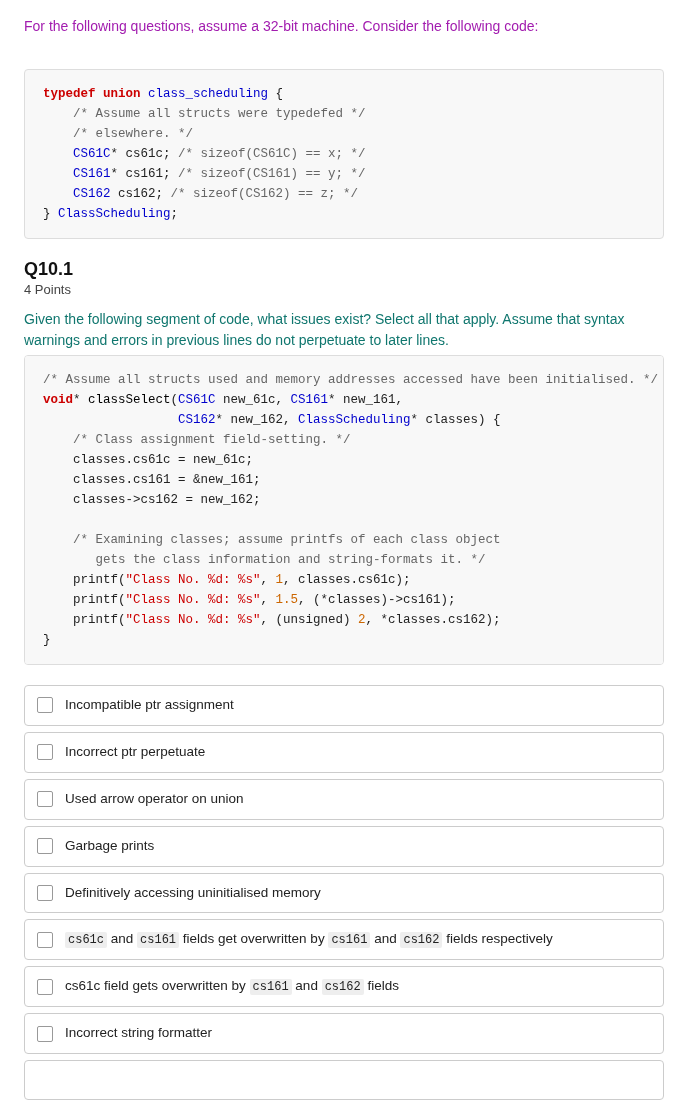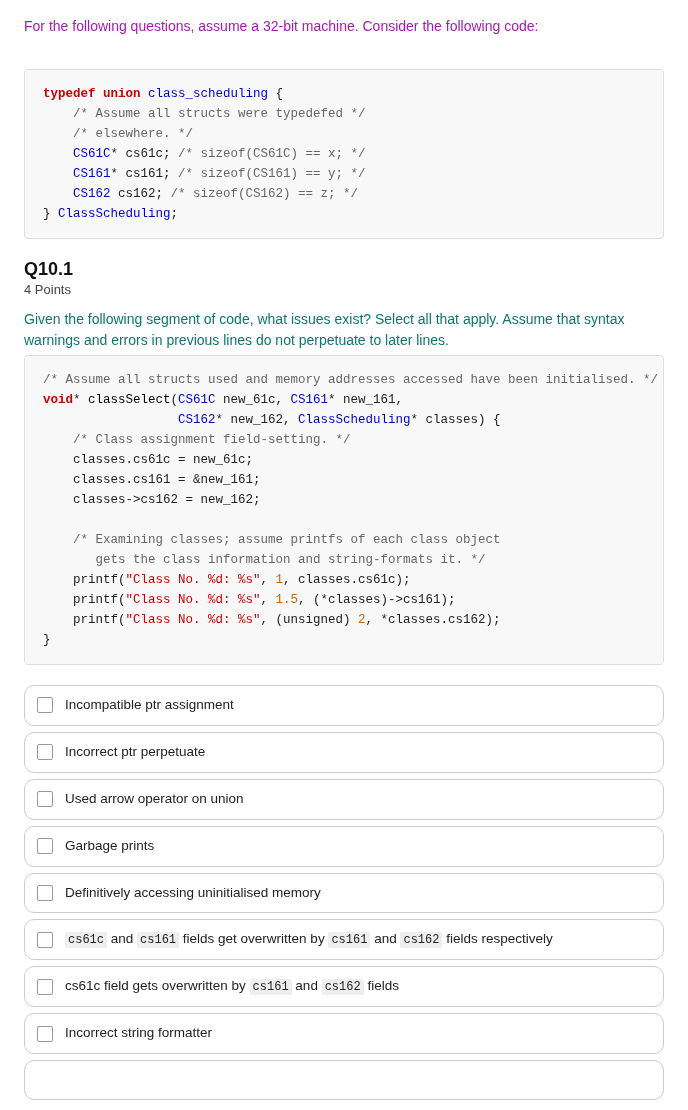--- a/index.html
+++ b/index.html
@@ -54,21 +54,21 @@
     .option-list {
       display: flex;
       flex-direction: column;
       gap: 0;
     }
     .option-item {
       display: flex;
       align-items: center;
       padding: 10px 12px;
       border: 1px solid #ccc;
-      border-radius: 10px;
+      border-radius: 4px;
       margin-bottom: 6px;
       background: #fff;
       cursor: pointer;
       min-height: 40px;
     }
     .option-checkbox {
       width: 16px;
       height: 16px;
       border: 1.5px solid #999;
       border-radius: 2px;

